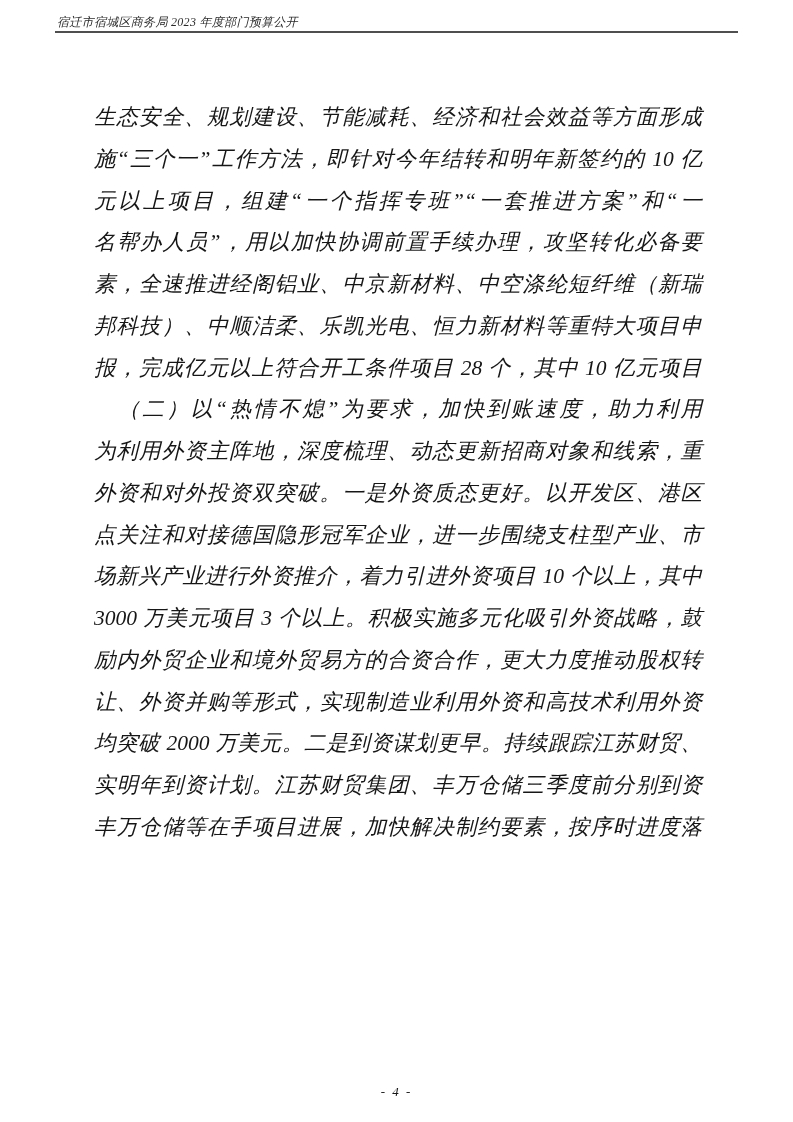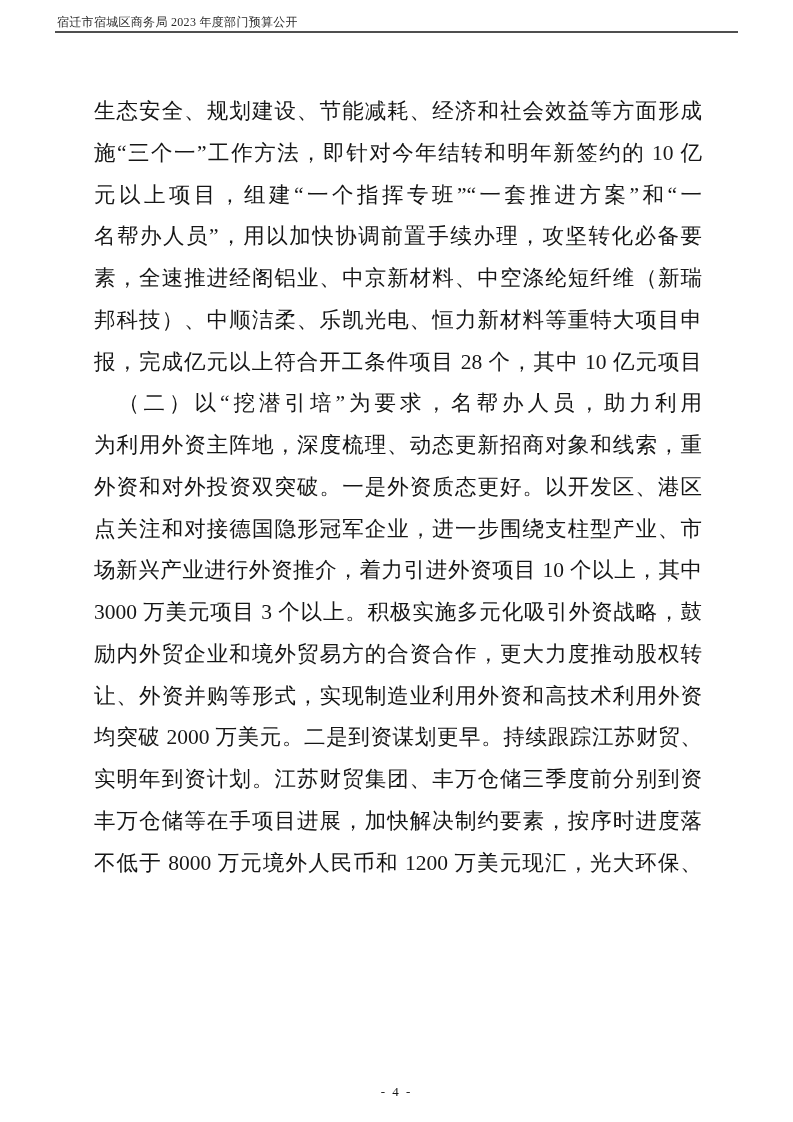--- a/index.html
+++ b/index.html
@@ -1,21 +1,21 @@
 <!DOCTYPE html>
 <html style="--bg: #ffffff; --text: #161616; --header-text: #2b2b2b; --rule: #4f4f4f;"><head>
 <meta charset="utf-8">
 <style>
   :root {
     --bg: #ffffff;
     --text: #161616;
     --header-text: #2b2b2b;
     --rule: #4f4f4f;
   }
-  * { margin: 0; padding: 0; box-sizing: border-box; }
+  * { margin: 0; padding: 0; box-sizing: border-box; font-style: italic; }
   html, body { background: #ffffff; }
   body {
     width: 793px;
     height: 1122px;
     position: relative;
     overflow: hidden;
     font-family: "Liberation Serif", "DejaVu Serif", serif;
     background: var(--bg);
   }
   .page {
@@ -37,21 +37,21 @@
     position: absolute;
     left: 55px;
     top: 31px;
     width: 683px;
     height: 2px;
     background: var(--rule);
   }
   .doc-body {
     position: absolute;
     left: 94px;
-    top: 91px;
+    top: 97px;
     width: 608px;
     font-size: 21.5px;
     line-height: 41.75px;
     color: var(--text);
   }
   .line {
     height: 41.75px;
     text-align: justify;
     text-align-last: justify;
     text-justify: inter-character;
@@ -82,28 +82,27 @@
   <div class="doc-header-rule"></div>
 
   <div class="doc-body">
       <div class="line">生态安全、规划建设、节能减耗、经济和社会效益等方面形成</div>
       <div class="line">施“三个一”工作方法，即针对今年结转和明年新签约的 10 亿</div>
       <div class="line">元以上项目，组建“一个指挥专班”“一套推进方案”和“一</div>
       <div class="line">名帮办人员”，用以加快协调前置手续办理，攻坚转化必备要</div>
       <div class="line">素，全速推进经阁铝业、中京新材料、中空涤纶短纤维（新瑞</div>
       <div class="line">邦科技）、中顺洁柔、乐凯光电、恒力新材料等重特大项目申</div>
       <div class="line">报，完成亿元以上符合开工条件项目 28 个，其中 10 亿元项目</div>
-      <div class="line para-start">（二）以“挖潜引培”为要求，名帮办人员，助力利用</div>
+      <div class="line para-start">（二）以“热情不熄”为要求，加快到账速度，助力利用</div>
       <div class="line">为利用外资主阵地，深度梳理、动态更新招商对象和线索，重</div>
       <div class="line">外资和对外投资双突破。一是外资质态更好。以开发区、港区</div>
       <div class="line">点关注和对接德国隐形冠军企业，进一步围绕支柱型产业、市</div>
       <div class="line">场新兴产业进行外资推介，着力引进外资项目 10 个以上，其中</div>
       <div class="line">3000 万美元项目 3 个以上。积极实施多元化吸引外资战略，鼓</div>
       <div class="line">励内外贸企业和境外贸易方的合资合作，更大力度推动股权转</div>
       <div class="line">让、外资并购等形式，实现制造业利用外资和高技术利用外资</div>
       <div class="line">均突破 2000 万美元。二是到资谋划更早。持续跟踪江苏财贸、</div>
       <div class="line">实明年到资计划。江苏财贸集团、丰万仓储三季度前分别到资</div>
       <div class="line">丰万仓储等在手项目进展，加快解决制约要素，按序时进度落</div>
-      <div class="line">不低于 8000 万元境外人民币和 1200 万美元现汇，光大环保、</div>
     </div>
 
   <div class="doc-footer">- 4 -</div>
 </div>
 
 </body></html>

